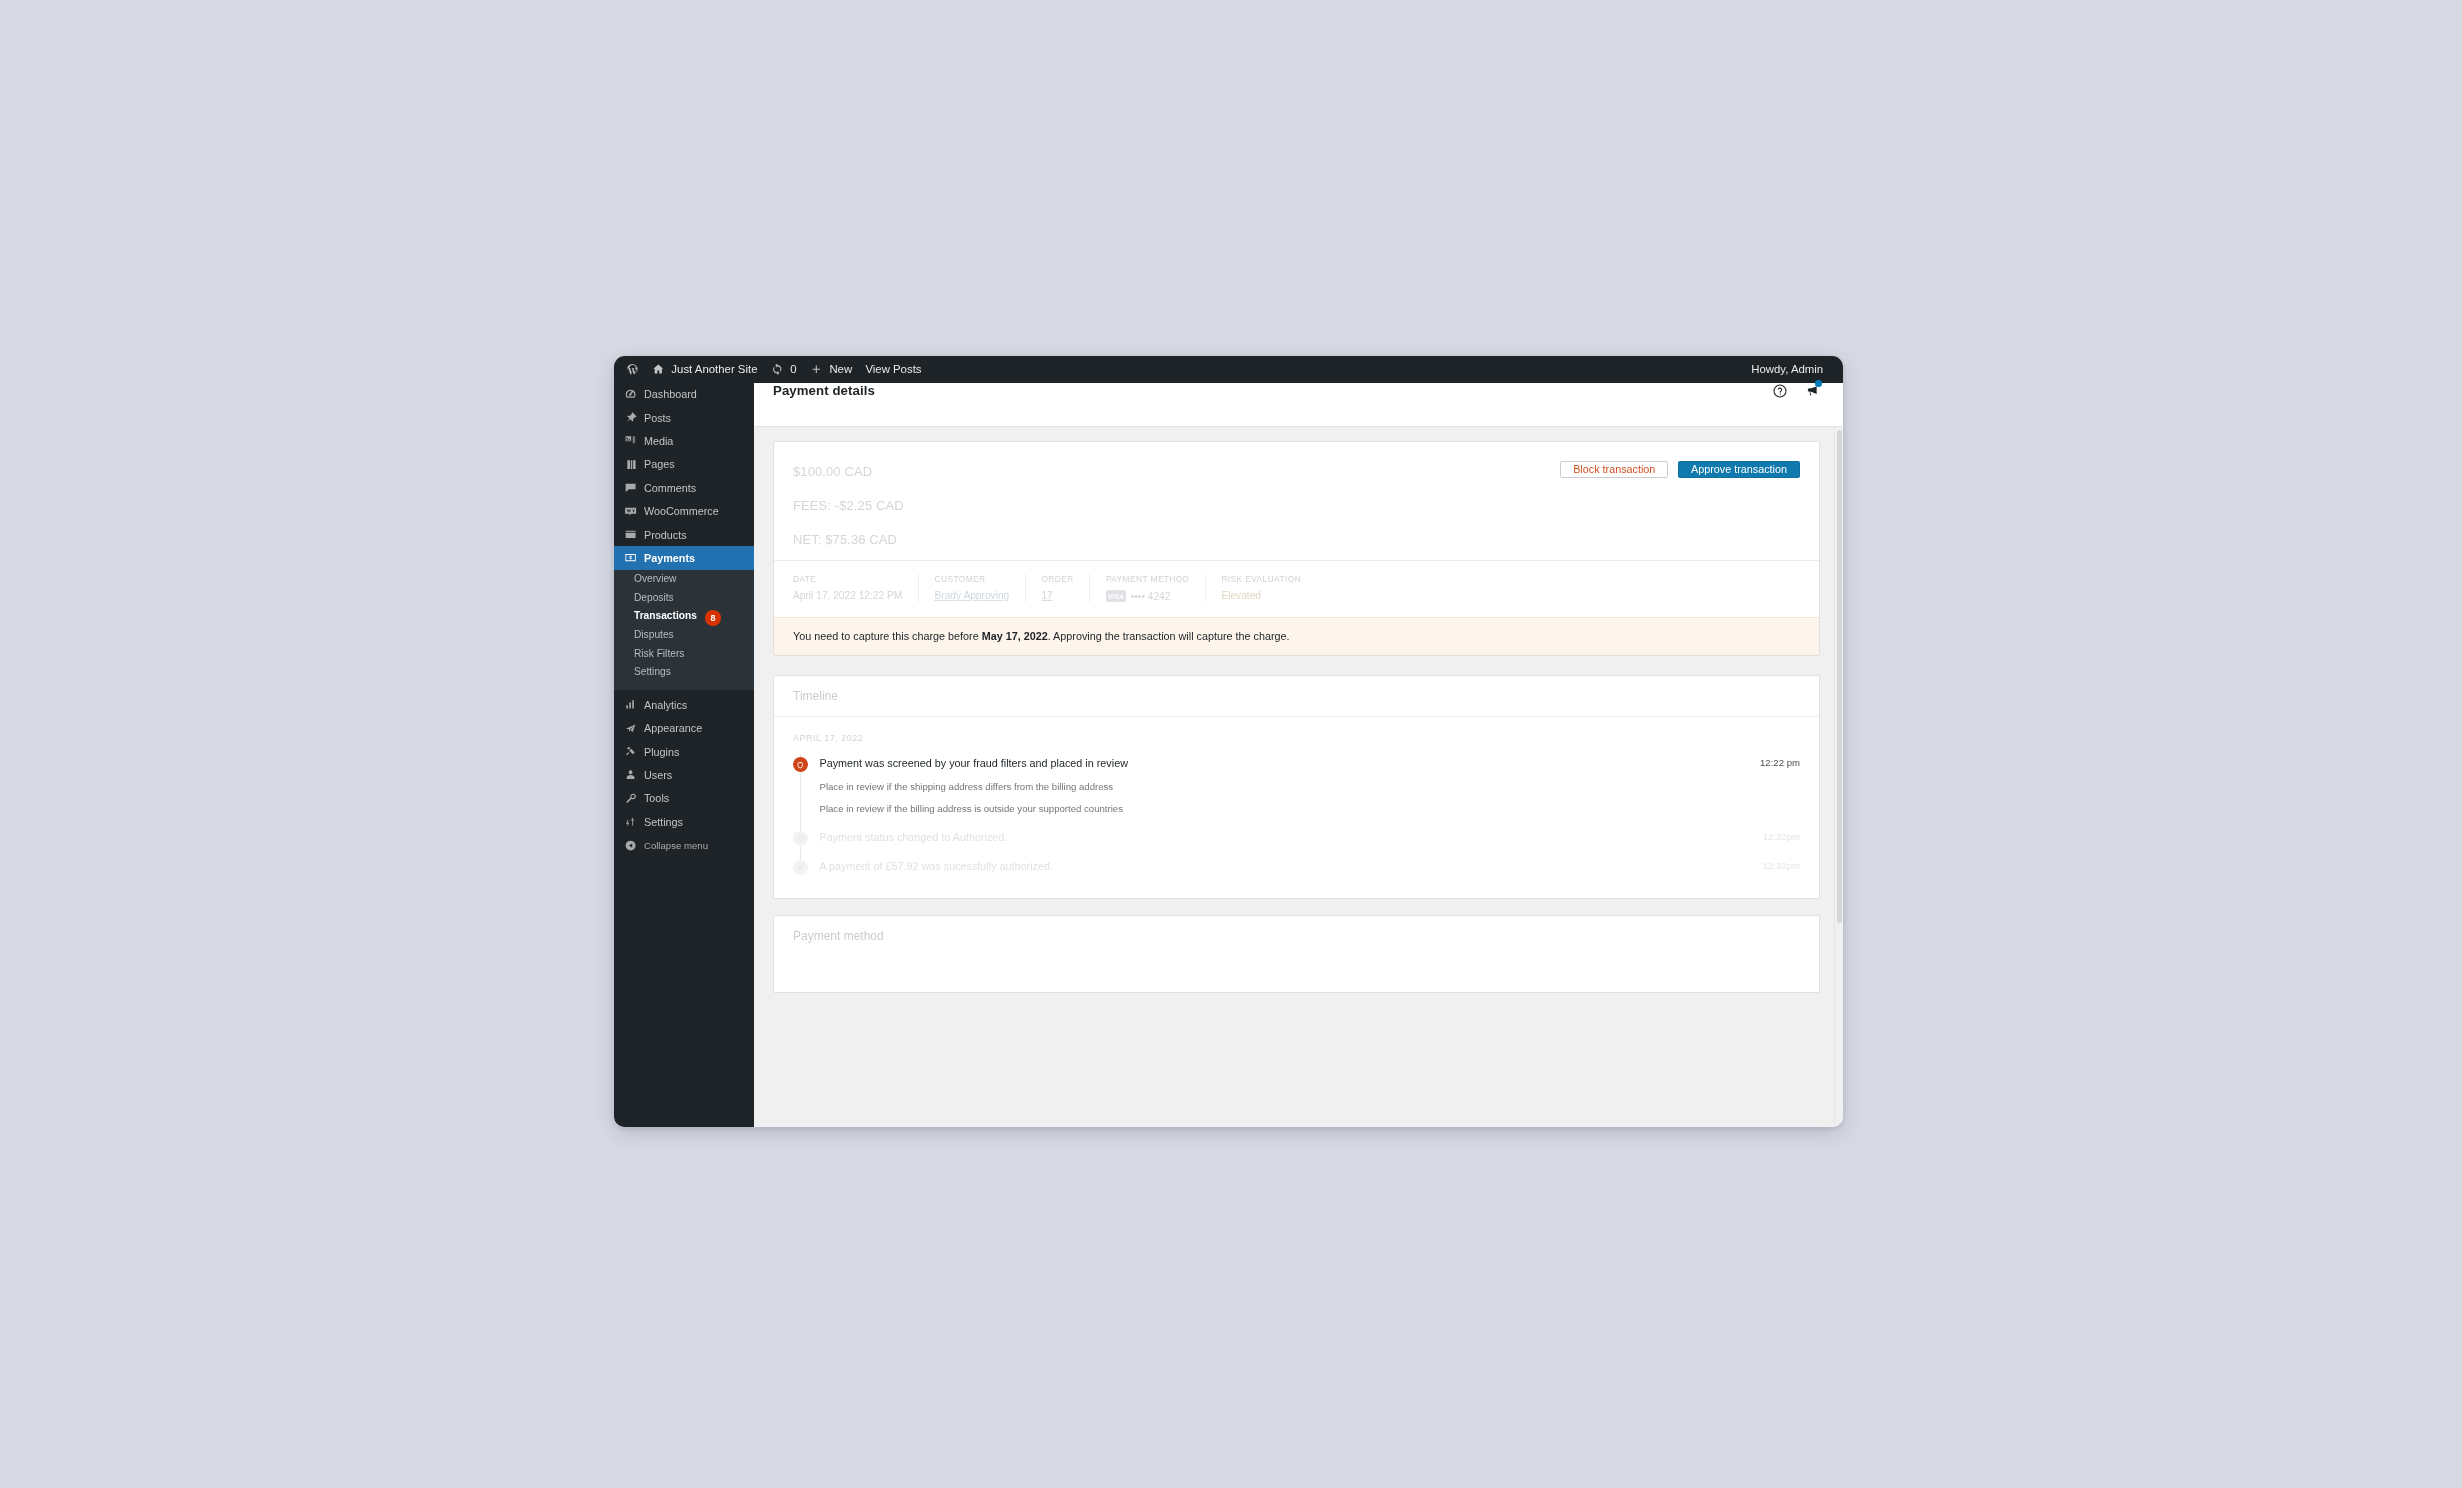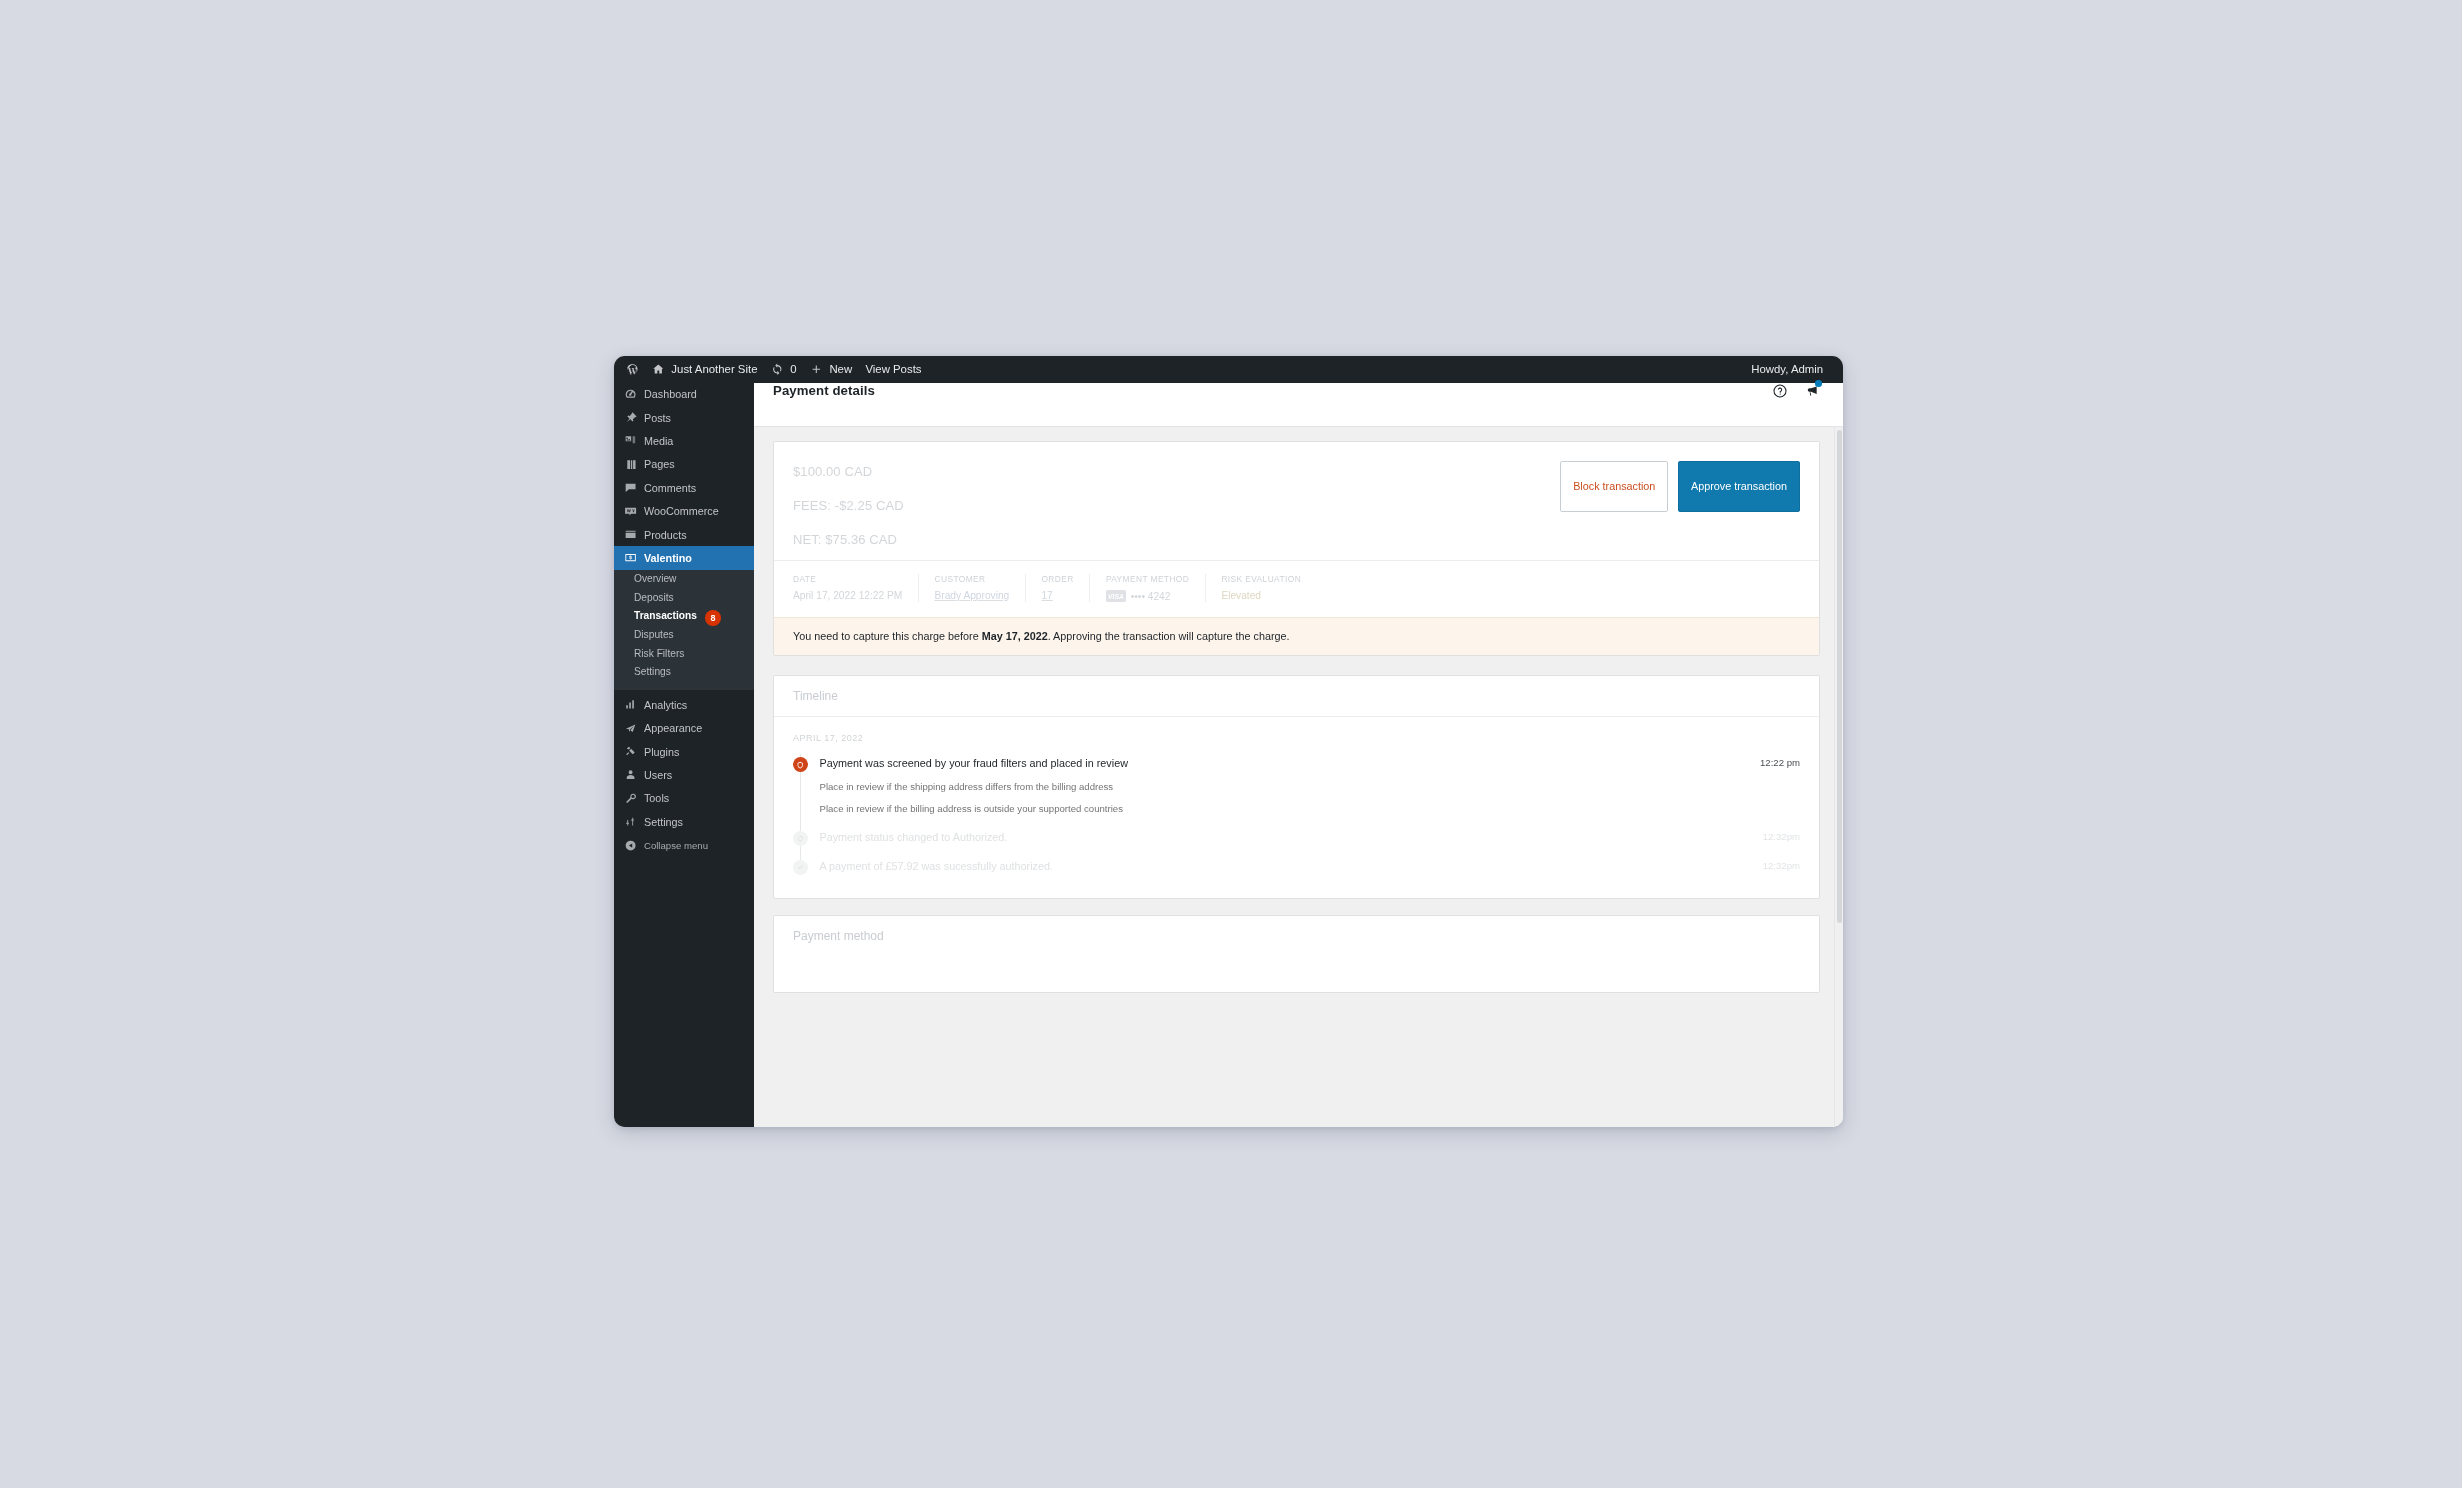--- a/index.html
+++ b/index.html
@@ -133,21 +133,21 @@
   .chip {
     font-size: 10.2px; color: #d5c9a8;
     background: #faf7ee; border-radius: 6.6px;
     padding: 2.4px 6.6px; line-height: 1.2;
   }
   .amount-sub { margin-top: 6.6px; display: flex; gap: 19px; font-size: 13px; color: #d3d6d9; letter-spacing: 0.1px; flex-direction: column; }
 
   .btn-wrap { display: flex; gap: 9.6px; padding-top: 3.6px; }
   .btn {
     font-size: 10.8px; line-height: 1;
-    padding: 19px 12px; border-radius: 1.8px;
+    padding: 2px 12px; border-radius: 1.8px;
     border: 0.6px solid #c8cdd1; background: #fff; color: #cc4f20;
     white-space: nowrap; cursor: pointer;
     font-family: "Liberation Sans", sans-serif;
   }
   .btn-primary { background: #1079ad; border-color: #0f6f9e; color: #fff; }
 
   .meta-row {
     border-top: 0.6px solid #ececec;
     padding: 13.2px 19px 14.4px 19px;
     display: flex;
@@ -328,21 +328,21 @@
           </span>
         <span>Products</span>
       </div>
 
       <div class="menu-row current">
         <span class="mi">
             <svg viewBox="0 0 24 24">
               <path d="M2.5 5.5h19v13h-19v-13zm1.6 1.6v9.8h15.8V7.1H4.1zm7.1 1.3h1.6v.8h1.2v1.4h-2.8v.7h2.8v3.2h-1.2v.8h-1.6v-.8h-1.2v-1.4h2.8v-.7H9.9v-3.2h1.3v-.8z"></path>
             </svg>
           </span>
-        <span>Valentino</span>
+        <span>Payments</span>
       </div>
 
       <div id="submenu">
         <div class="sub-row">
           <span>Overview</span>
         </div>
         <div class="sub-row">
           <span>Deposits</span>
         </div>
         <div class="sub-row current">

